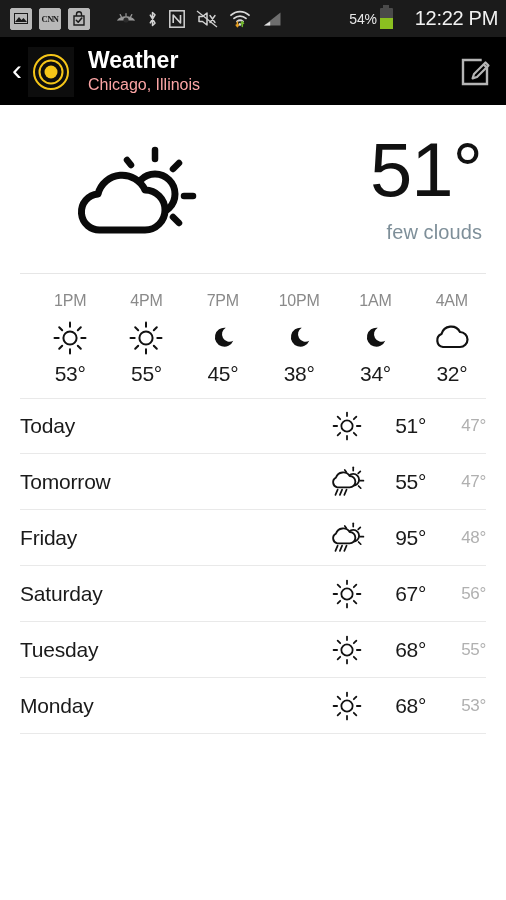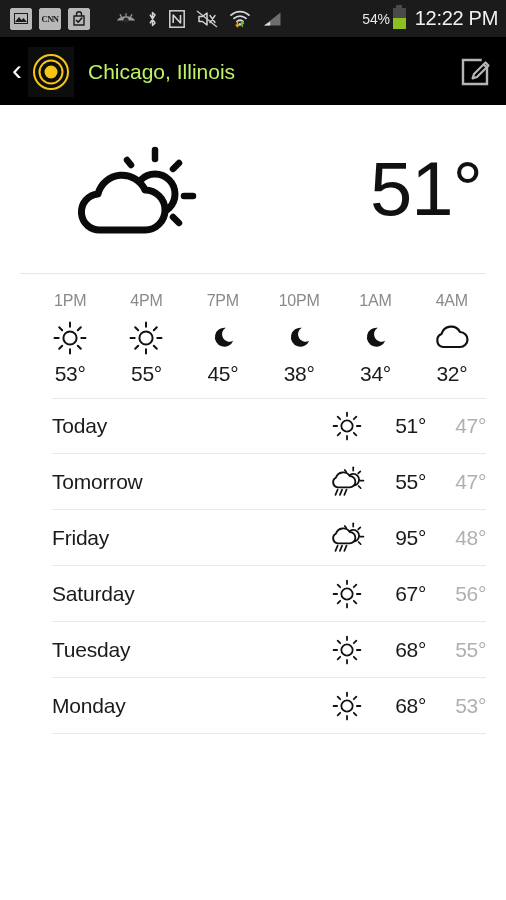--- a/index.html
+++ b/index.html
@@ -36,21 +36,21 @@
     width: 13px; height: 21px;
     border: 0; position: relative;
     background: #4a4a4a; border-radius: 1px;
     display: flex; flex-direction: column; justify-content: flex-end;
   }
   .battery::before {
     content: ""; position: absolute; top: -3px; left: 3.5px;
     width: 6px; height: 3px; background: #4a4a4a;
   }
   .battery-fill { background: #8bc020; width: 100%; height: 54%; }
-  .sb-clock { color: #f2f2f2; font-size: 20px; margin-left: 6px; letter-spacing: -0.3px; }
+  .sb-clock { color: #f2f2f2; font-size: 20px; margin-left: 19px; letter-spacing: -0.3px; }
 
   
   .actionbar {
     height: 67px; width: 100%;
     background: #000000;
     display: flex; align-items: center;
     padding: 0 14px 0 8px;
     position: relative;
   }
   .back-chevron {
@@ -59,21 +59,21 @@
   }
   .app-icon {
     width: 46px; height: 50px;
     background: #0d0d0d;
     display: flex; align-items: center; justify-content: center;
     flex: none;
   }
   .app-icon svg { display: block; }
   .titles { margin-left: 14px; display: flex; flex-direction: column; justify-content: center; }
   .title-main { color: #ffffff; font-size: 23px; font-weight: bold; line-height: 1.08; }
-  .title-sub  { color: #bef264; font-size: 21px; line-height: 1.25; margin-top: 2px; }
+  .title-sub  { color: #fca5a5; font-size: 16px; line-height: 1.25; margin-top: 2px; }
   .edit-btn { margin-left: auto; color: #b5b5b5; display: flex; align-items: center; }
 
   
   .current {
     height: 168px;
     display: flex; align-items: center;
     padding: 0 22px 0 0;
   }
   .current-icon { width: 270px; display: flex; justify-content: center; align-items: center; padding-top: 6px; }
   .current-right { margin-left: auto; text-align: right; padding-right: 2px; }
@@ -90,35 +90,35 @@
     display: flex; padding: 18px 16px 12px 32px;
   }
   .hour-col {
     flex: 1; display: flex; flex-direction: column; align-items: center;
   }
   .hour-label { font-size: 16px; color: #8a8a8a; letter-spacing: -0.2px; }
   .hour-icon { height: 40px; display: flex; align-items: center; justify-content: center; margin-top: 8px; }
   .hour-temp { font-size: 21px; color: #1a1a1a; margin-top: 4px; letter-spacing: -0.3px; }
 
   
-  .daily { padding: 0 0 12px 0; margin-left: 32px; }
+  .daily { padding: 0 0 12px 0; }
   .day-row {
     height: 56px;
     display: flex; align-items: center;
     margin: 0 20px;
     border-bottom: 1px solid #e9e9e9;
   }
   .day-row:first-child { border-top: 1px solid #e9e9e9; }
   .day-name { font-size: 21px; color: #1a1a1a; letter-spacing: -0.2px; }
   .day-icon {
     margin-left: auto; width: 46px;
     display: flex; align-items: center; justify-content: center;
   }
   .day-hi { width: 56px; text-align: right; font-size: 21px; color: #1a1a1a; letter-spacing: -0.3px; }
-  .day-lo { width: 60px; text-align: right; font-size: 21px; color: #b0b0b0; letter-spacing: -0.3px; }
+  .day-lo { width: 60px; text-align: right; font-size: 17px; color: #b0b0b0; letter-spacing: -0.3px; }
 </style>
 </head>
 <body>
 
 <div class="statusbar">
   <div class="sb-left">
     <div class="notif-badge filled">
       <svg width="14" height="11" viewBox="0 0 14 11">
           <rect x="0.5" y="0.5" width="13" height="10" fill="none" stroke="#1b1b1b" stroke-width="1"></rect>
           <path d="M1 9 L5 4 L7.5 7 L9.5 5 L13 9 Z" fill="#1b1b1b"></path>
@@ -192,20 +192,21 @@
 <div class="actionbar">
   <span class="back-chevron">‹</span>
   <span class="app-icon">
     <svg width="38" height="38" viewBox="0 0 38 38">
       <circle cx="19" cy="19" r="17" fill="none" stroke="#f5c518" stroke-width="2"></circle>
       <circle cx="19" cy="19" r="11.5" fill="none" stroke="#f5c518" stroke-width="2"></circle>
       <circle cx="19" cy="19" r="6.5" fill="#f5c518"></circle>
     </svg>
   </span>
   <span class="titles">
+    <span class="title-main">Weather</span>
     <span class="title-sub">Chicago, Illinois</span>
   </span>
   <span class="edit-btn">
     <svg width="34" height="34" viewBox="0 0 34 34">
       <path d="M22.5 5 H5 V29 H29 V12" fill="none" stroke="#b5b5b5" stroke-width="2.4" stroke-linecap="square"></path>
       <path d="M16 19 L27.5 7.5 L30.5 10.5 L19 22 L14.6 23.4 Z" fill="none" stroke="#b5b5b5" stroke-width="2.2" stroke-linejoin="round"></path>
       <path d="M25.6 9.4 L28.6 12.4" stroke="#b5b5b5" stroke-width="2.2"></path>
     </svg>
   </span>
 </div>
@@ -219,20 +220,21 @@
         <path d="M108 19 l-6 6"></path>
         <path d="M122 52 h-9"></path>
         <path d="M108 79 l-6 -6"></path>
       </g>
       <circle cx="84" cy="50" r="20" fill="#ffffff" stroke="#0a0a0a" stroke-width="7"></circle>
       <path d="M30 86 H74 A20 20 0 0 0 74 46 A25 25 0 0 0 27 50 A18 18 0 0 0 30 86 Z" fill="#ffffff" stroke="#0a0a0a" stroke-width="7" stroke-linejoin="round"></path>
     </svg>
   </div>
   <div class="current-right">
     <div class="big-temp">51°</div>
+    <div class="cond-text">few clouds</div>
   </div>
 </div>
 
 <div class="divider"></div>
 
 <div class="hourly">
   <div class="hour-col">
     <span class="hour-label">1PM</span>
     <span class="hour-icon">
       <svg width="34" height="34" viewBox="0 0 34 34">

